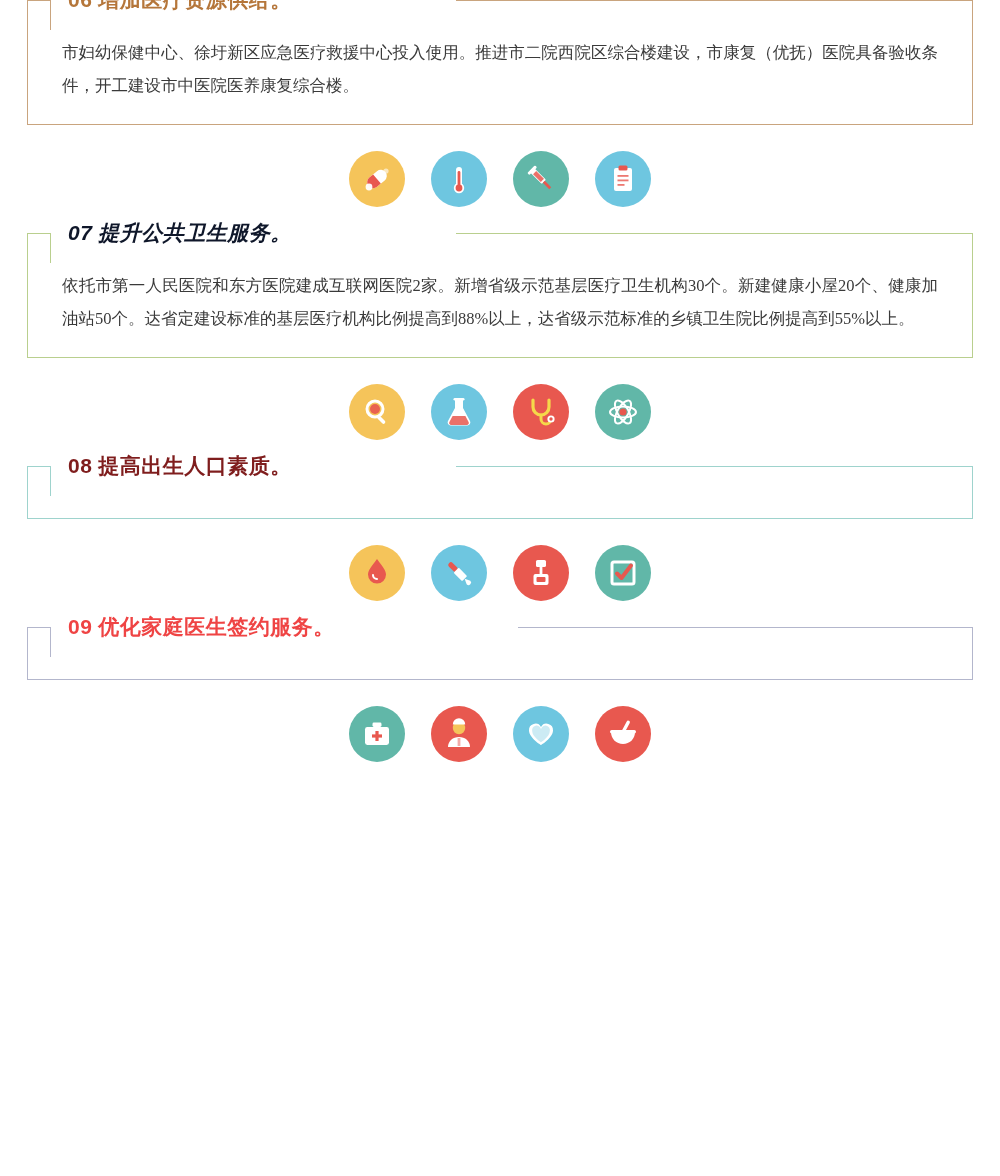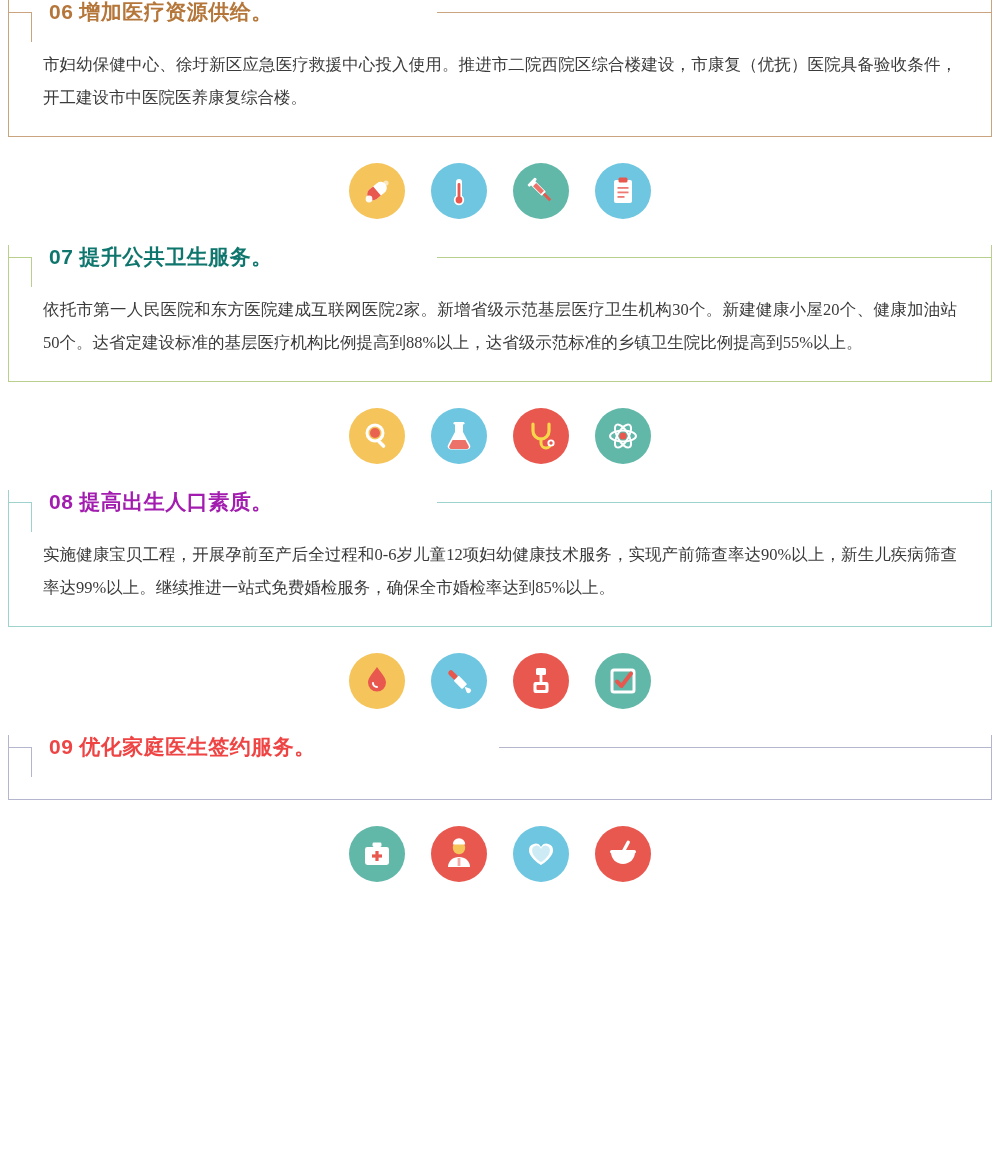--- a/index.html
+++ b/index.html
@@ -18,25 +18,25 @@
     position: relative;
   }
   .section {
     position: relative;
     margin: 0 auto;
   }
 
   
   .card {
     position: relative;
-    margin: 0 8px;
+    margin: 0 27px;
     box-sizing: border-box;
     border: 1px solid #cccccc;
     border-top: none;
-    padding: 12px 0 22px 0;
+    padding: 0 0 22px 0;
   }
   .card-top {
     position: relative;
     height: 30px;
   }
   
   .card-top .seg-left {
     position: absolute;
     left: 0;
     top: 0;
@@ -164,21 +164,21 @@
       </div>
     </div>
   </div>
 
   <div class="section">
     <div class="card" id="card-07" style="border-color: rgb(185, 207, 142);">
       <div class="card-top">
         <span class="seg-left" style="background: rgb(185, 207, 142);"></span>
         <span class="riser" style="background: rgb(185, 207, 142);"></span>
         <span class="seg-right" style="left: 428px; right: 0px; background: rgb(185, 207, 142);"></span>
-        <div class="card-title" style="color: #0f766e;">
+        <div class="card-title" style="color: #0f172a; font-style: italic;">
           <span class="num">07</span><span>提升公共卫生服务。</span>
         </div>
       </div>
       <div class="card-body">依托市第一人民医院和东方医院建成互联网医院2家。新增省级示范基层医疗卫生机构30个。新建健康小屋20个、健康加油站50个。达省定建设标准的基层医疗机构比例提高到88%以上，达省级示范标准的乡镇卫生院比例提高到55%以上。</div>
     </div>
 
     <div class="icon-row">
       <div class="icon-circle" style="background:#f5c45a;">
         <svg width="34" height="34" viewBox="0 0 34 34">
           <circle cx="15" cy="14" r="8" fill="none" stroke="#ffffff" stroke-width="3"></circle>
@@ -213,25 +213,24 @@
       </div>
     </div>
   </div>
 
   <div class="section">
     <div class="card" id="card-08" style="border-color: rgb(158, 211, 205);">
       <div class="card-top">
         <span class="seg-left" style="background: rgb(158, 211, 205);"></span>
         <span class="riser" style="background: rgb(158, 211, 205);"></span>
         <span class="seg-right" style="left: 428px; right: 0px; background: rgb(158, 211, 205);"></span>
-        <div class="card-title" style="color: #a21caf;">
+        <div class="card-title" style="color: #7f1d1d;">
           <span class="num">08</span><span>提高出生人口素质。</span>
         </div>
       </div>
-      <div class="card-body">实施健康宝贝工程，开展孕前至产后全过程和0-6岁儿童12项妇幼健康技术服务，实现产前筛查率达90%以上，新生儿疾病筛查率达99%以上。继续推进一站式免费婚检服务，确保全市婚检率达到85%以上。</div>
     </div>
 
     <div class="icon-row">
       <div class="icon-circle" style="background:#f5c45a;">
         <svg width="34" height="34" viewBox="0 0 34 34">
           <path d="M17 3c5 7 9 11 9 15.6A9 9 0 1 1 8 18.6C8 14 12 10 17 3z" fill="#e8584f"></path>
           <path d="M13 19a4 4 0 0 0 4 4" fill="none" stroke="#ffffff" stroke-width="2" stroke-linecap="round"></path>
         </svg>
       </div>
       <div class="icon-circle" style="background:#6ec6e0;">

